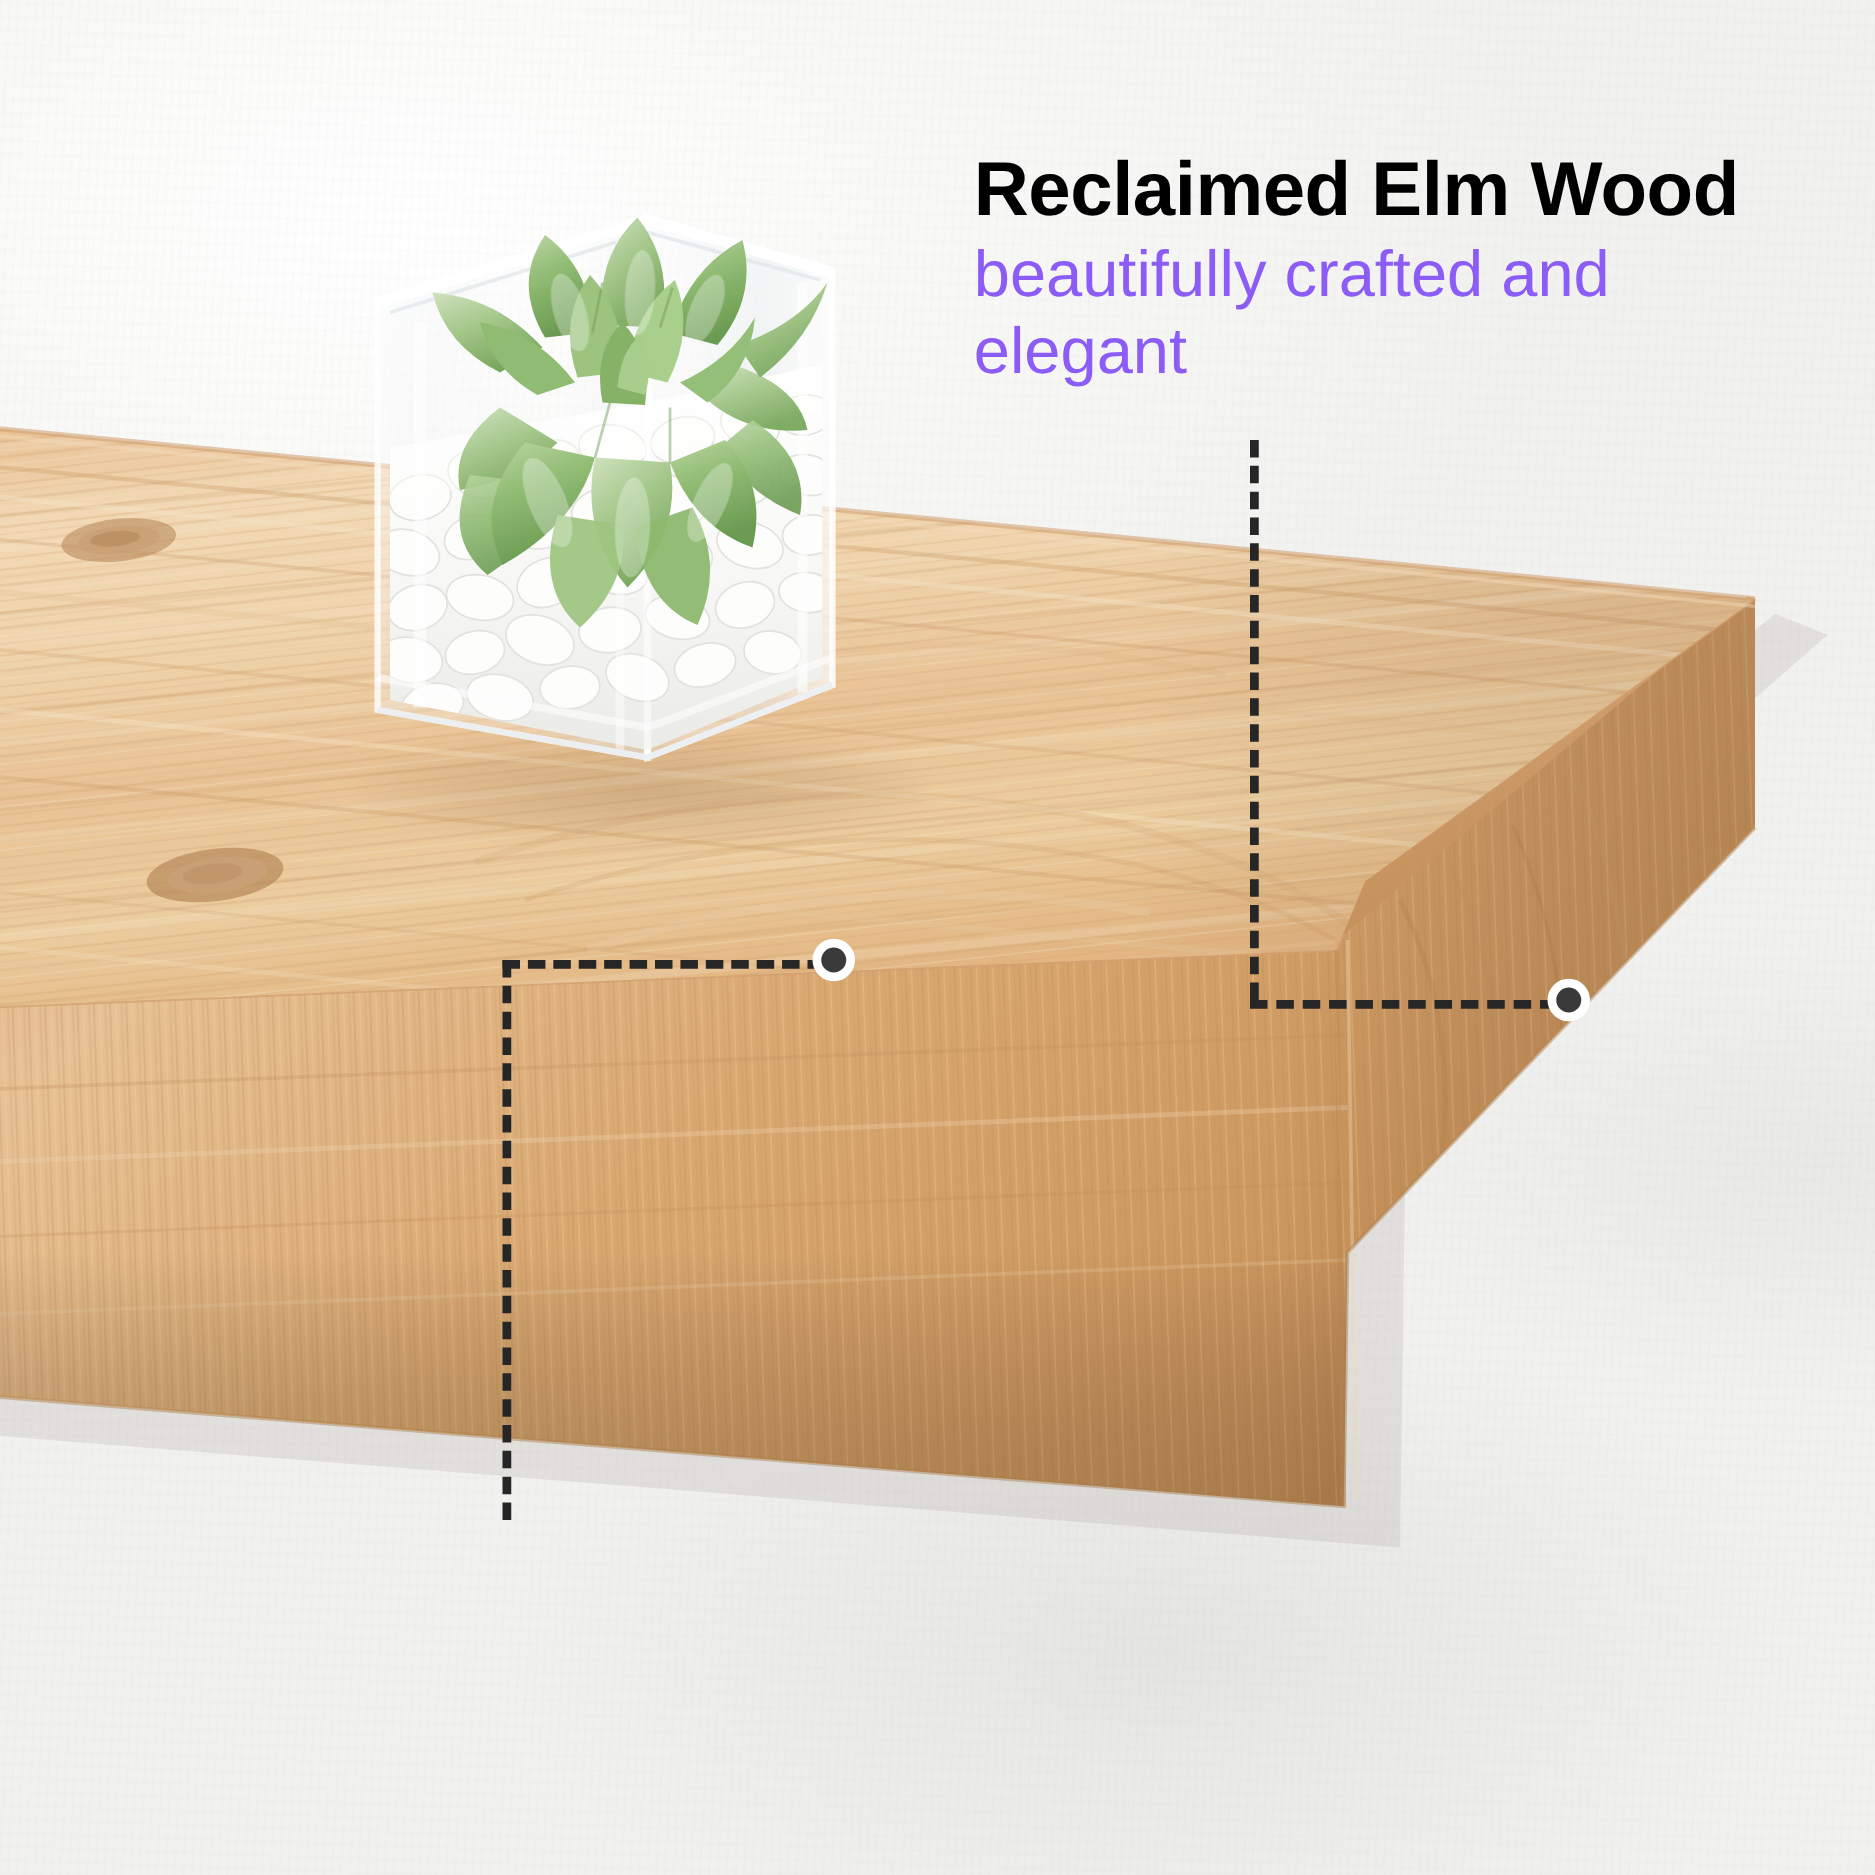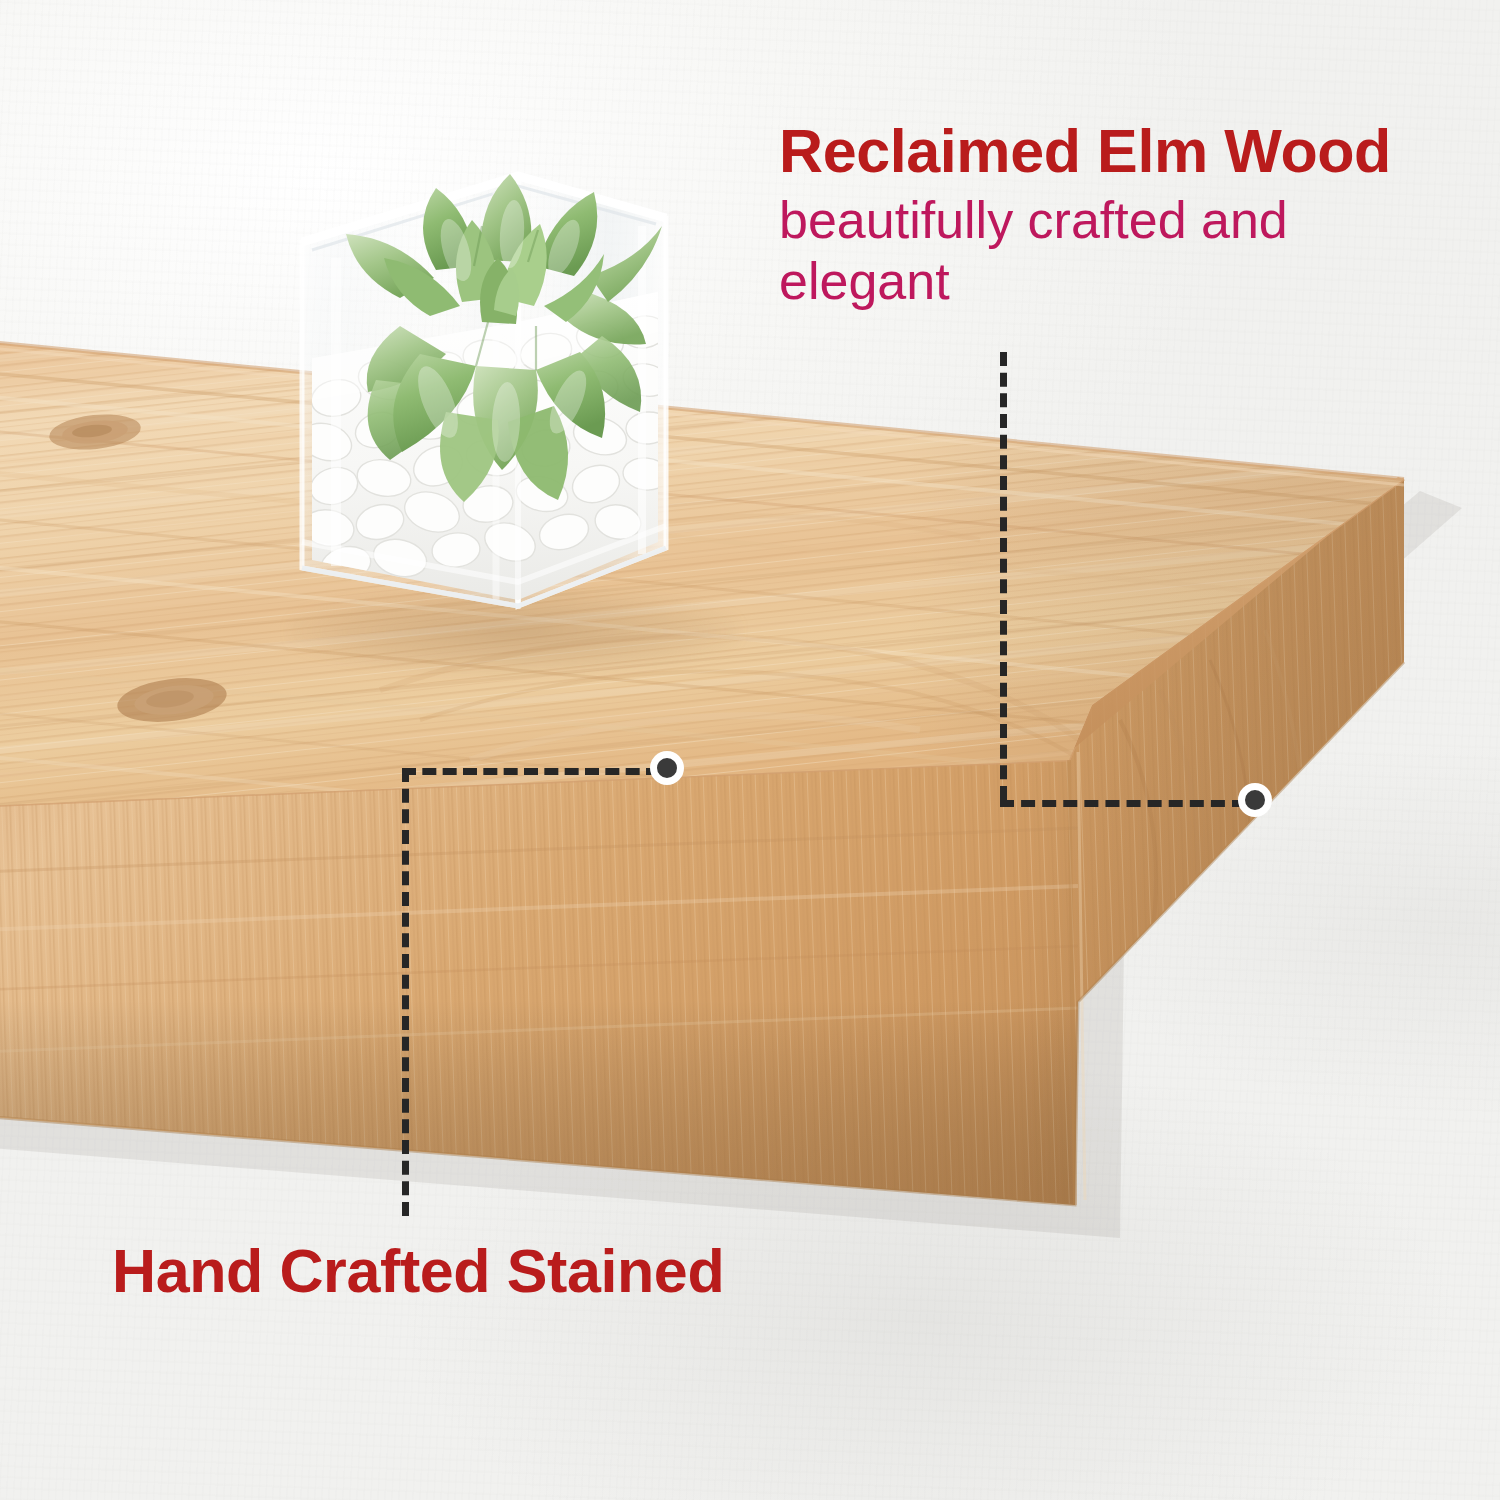--- a/index.html
+++ b/index.html
@@ -64,29 +64,29 @@
     width: 34px; height: 34px;
     border-radius: 50%;
     background: #3a3a3a;
     border: 7px solid #ffffff;
     box-sizing: border-box;
   }
 
   .callout { position: absolute; }
   .head {
     margin: 0;
-    color: #b91c1c;
+    color: #000000;
     font-weight: 700;
     letter-spacing: -0.4px;
     line-height: 1.02;
     white-space: nowrap;
   }
   .sub {
     margin: 0;
-    color: #be185d;
+    color: #8b5cf6;
     font-weight: 400;
     line-height: 1.16;
   }
   .c-top { left: 779px; top: 120px; width: 700px; }
   .c-top .head { font-size: 61px; }
   .c-top .sub  { font-size: 52px; margin-top: 8px; max-width: 600px; }
 
   .c-bot { left: 112px; top: 1240px; width: 820px; }
   .c-bot .head { font-size: 61px; }
   .c-bot .sub  { font-size: 52px; margin-top: 10px; max-width: 770px; }
@@ -390,16 +390,15 @@
   <div class="callout c-top">
     <p class="head">Reclaimed Elm Wood</p>
     <p class="sub">beautifully crafted and elegant</p>
   </div>
 
   <div class="dash-h" style="left:402px; top:768px; width:258px;"></div>
   <div class="dot" style="left:650px; top:751px;"></div>
   <div class="dash-v" style="left:402px; top:768px; height:448px;"></div>
 
   <div class="callout c-bot">
-    <p class="head">Hand Crafted Stained</p>
   </div>
 
 </div>
 
 </body></html>

